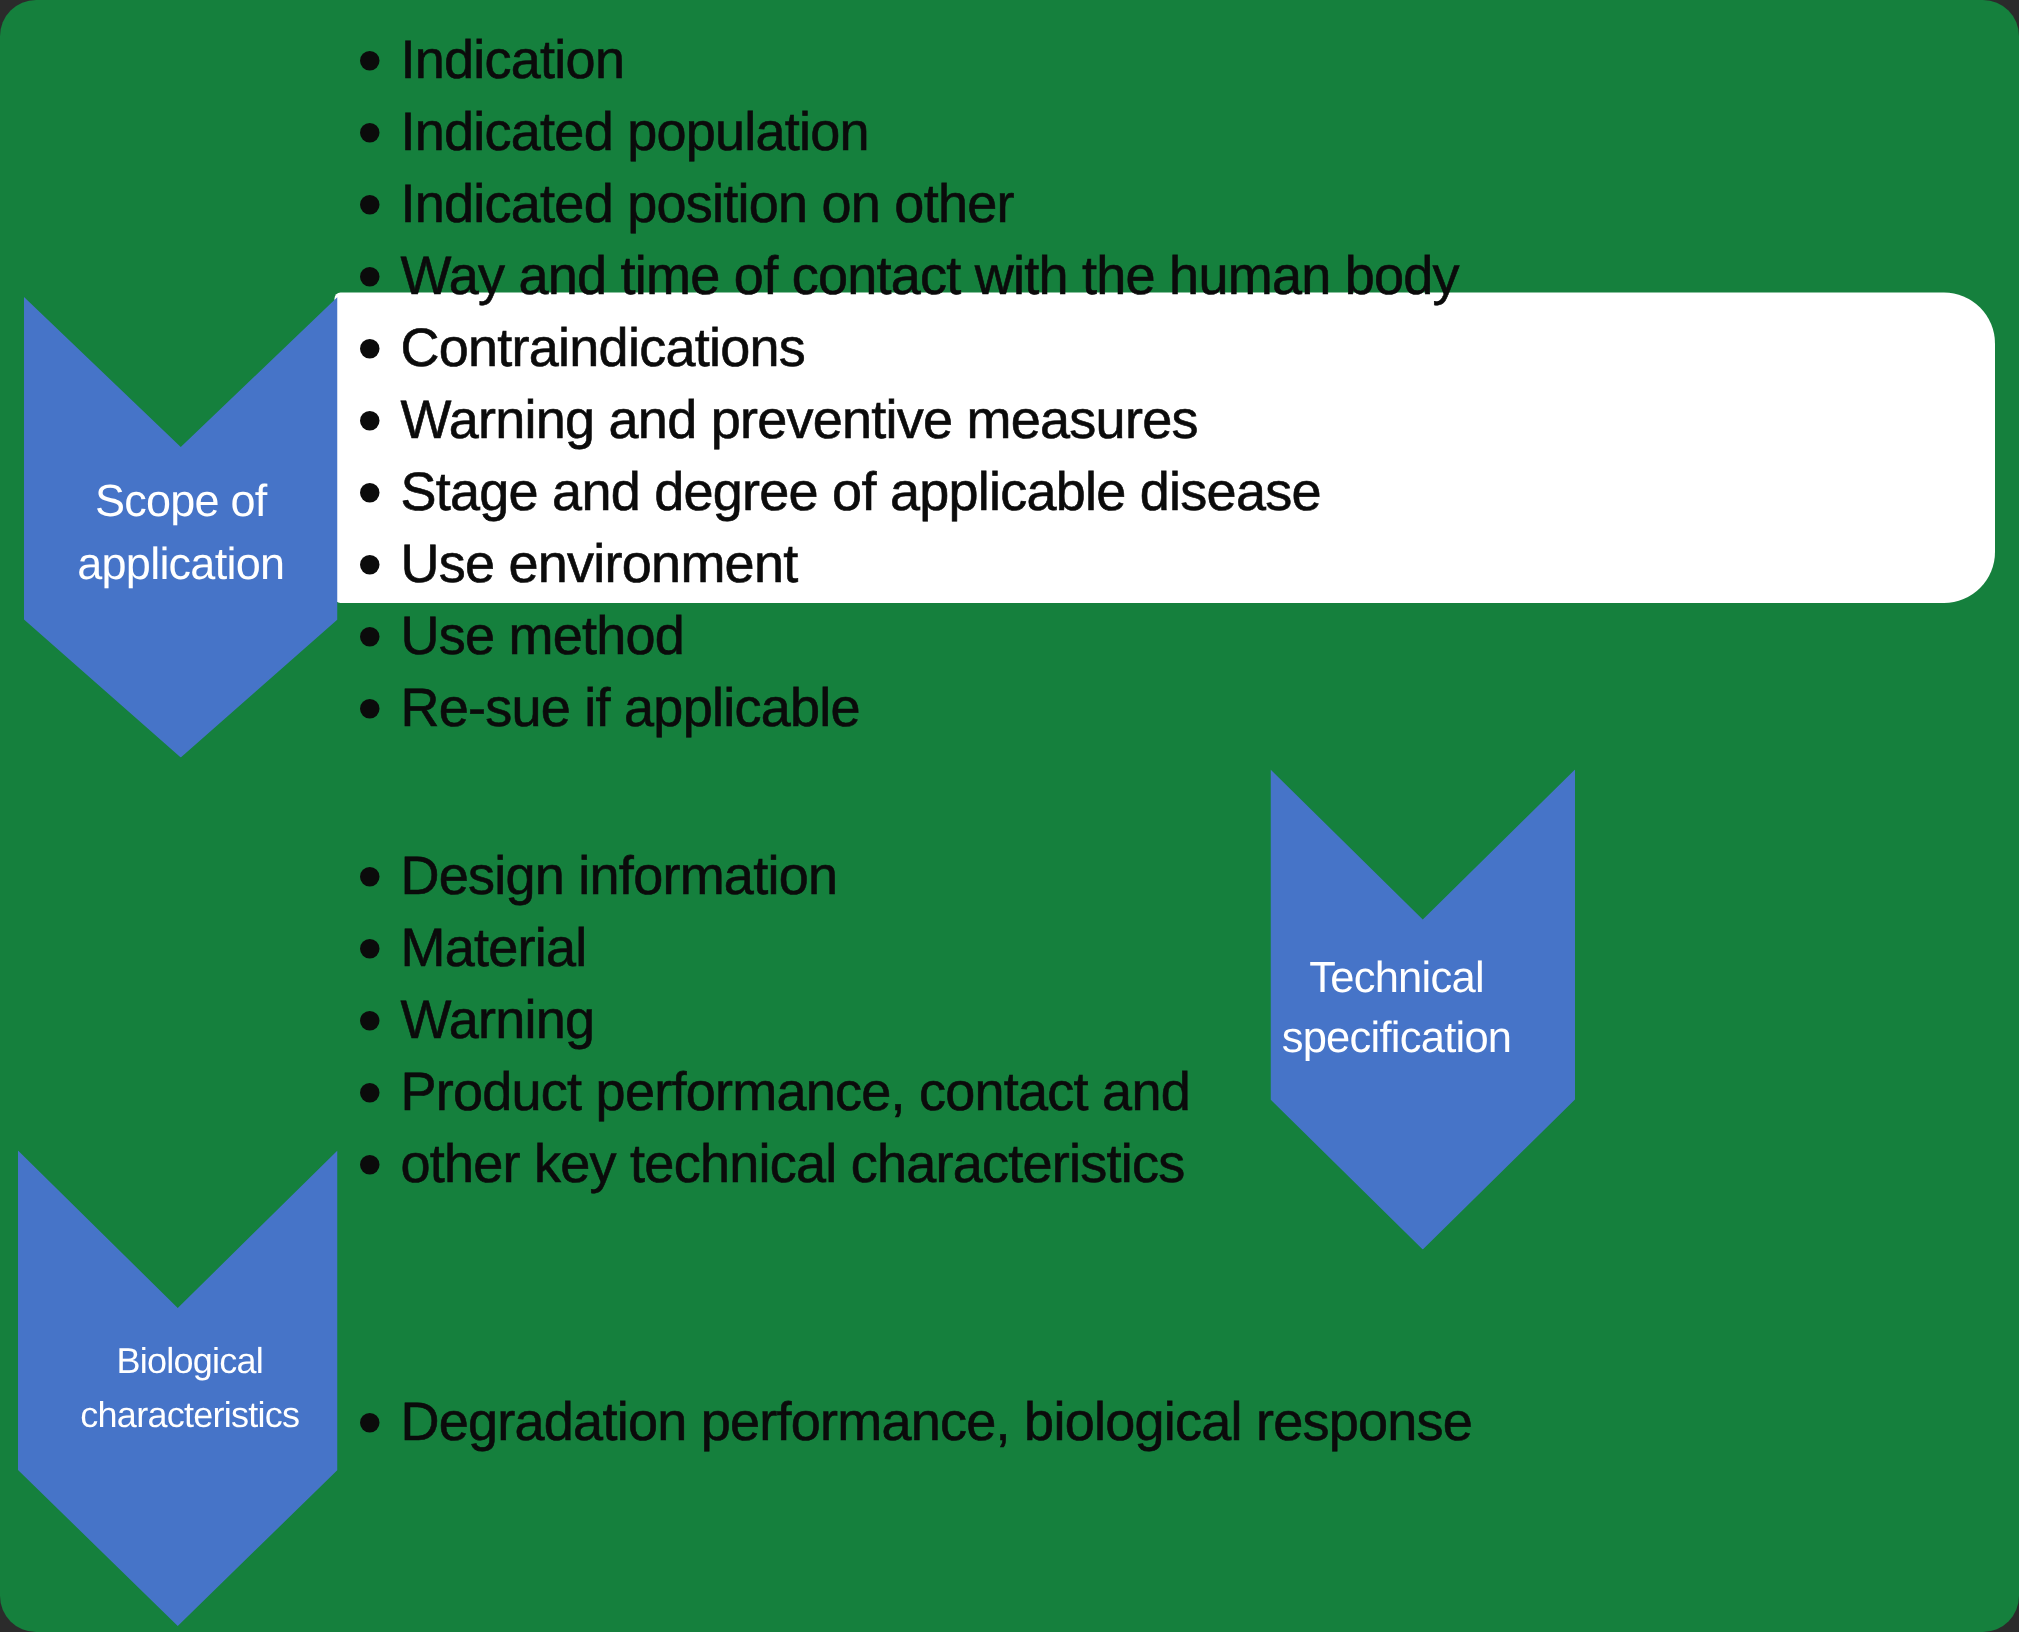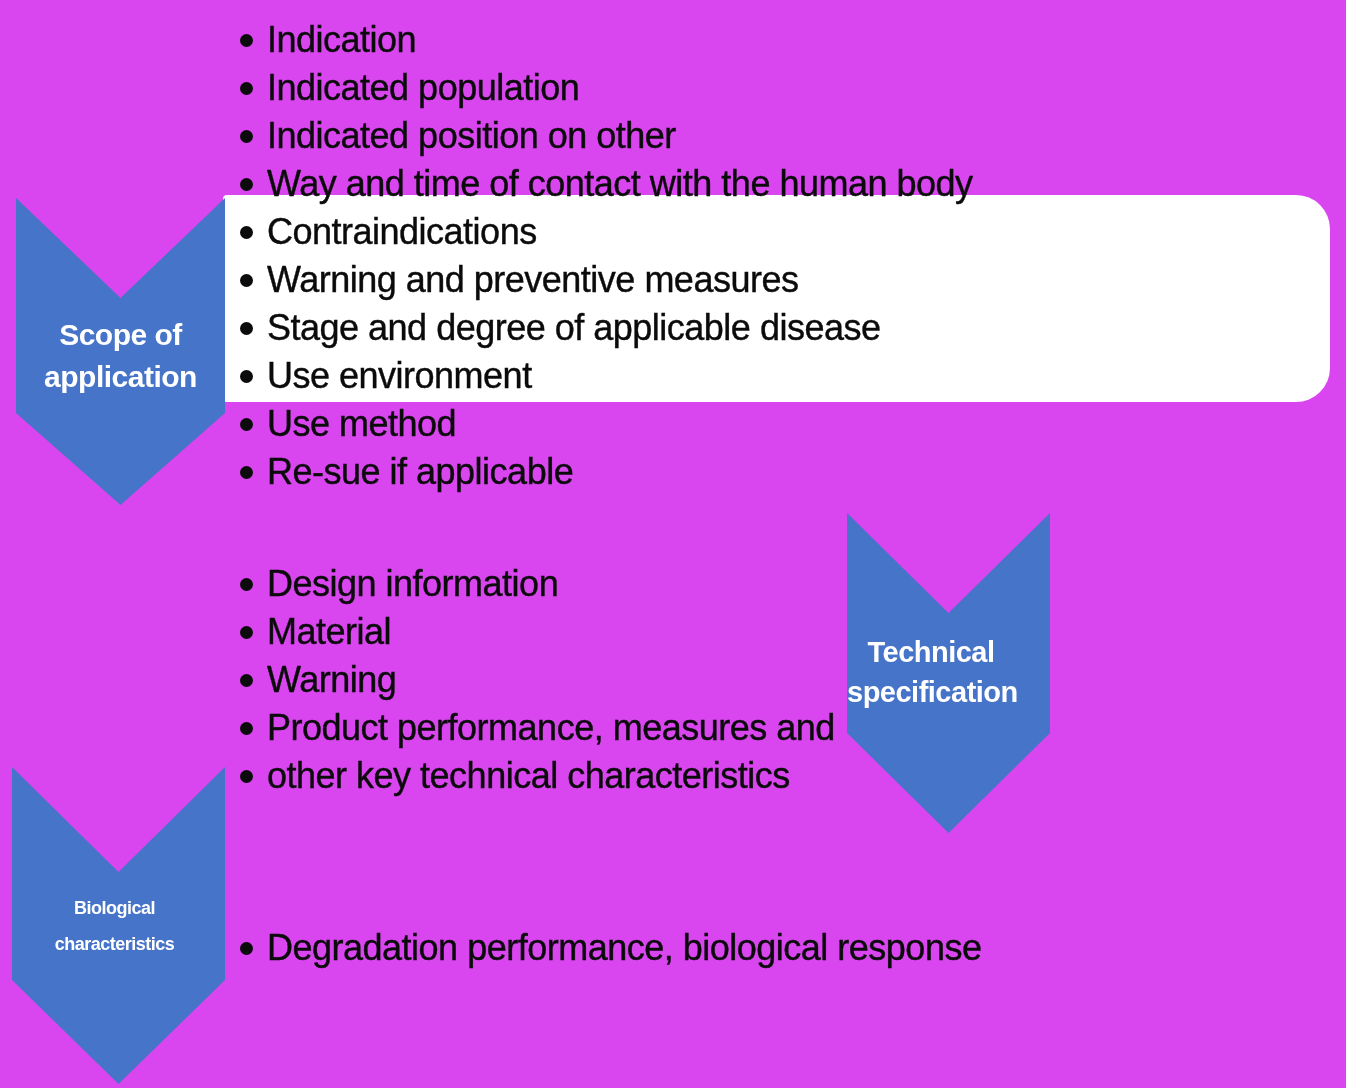--- a/index.html
+++ b/index.html
@@ -50,32 +50,32 @@
     display:block;
   }
   #chevron-scope-svg{left:16px;top:198px;}
   #chevron-technical-svg{left:847px;top:513px;}
   #chevron-biological-svg{left:12px;top:767px;}
   .chevron-label{
     position:absolute;
     z-index:4;
     text-align:center;
     color:#ffffff;
-    font-weight:bold;
+    font-weight:normal;
     letter-spacing:-0.5px;
     white-space:nowrap;
   }
   #chevron-scope-label{left:16px;top:314px;width:209px;font-size:30px;line-height:42px;}
   #chevron-technical-label{left:847px;top:632px;width:168px;font-size:29px;line-height:40px;}
-  #chevron-biological-label{left:8px;top:890px;width:213px;font-size:18px;line-height:36px;}
+  #chevron-biological-label{left:20px;top:890px;width:213px;font-size:24px;line-height:36px;}
 </style>
 </head>
 <body>
 
-<div class="stage" style="background: #d946ef;">
+<div class="stage" style="background: #15803d; border-radius: 24px;">
 
   <div class="highlight-box" style="background: rgb(255, 255, 255);"></div>
 
   <div class="blist" id="list-scope">
       <div class="li">
         <span class="bullet"></span>
         <span class="li-text">Indication</span>
       </div>
       <div class="li">
         <span class="bullet"></span>
@@ -122,21 +122,21 @@
       <div class="li">
         <span class="bullet"></span>
         <span class="li-text">Material</span>
       </div>
       <div class="li">
         <span class="bullet"></span>
         <span class="li-text">Warning</span>
       </div>
       <div class="li">
         <span class="bullet"></span>
-        <span class="li-text">Product performance, measures and</span>
+        <span class="li-text">Product performance, contact and</span>
       </div>
       <div class="li">
         <span class="bullet"></span>
         <span class="li-text">other key technical characteristics</span>
       </div>
     </div>
   <div class="blist" id="list-biological">
       <div class="li">
         <span class="bullet"></span>
         <span class="li-text">Degradation performance, biological response</span>

